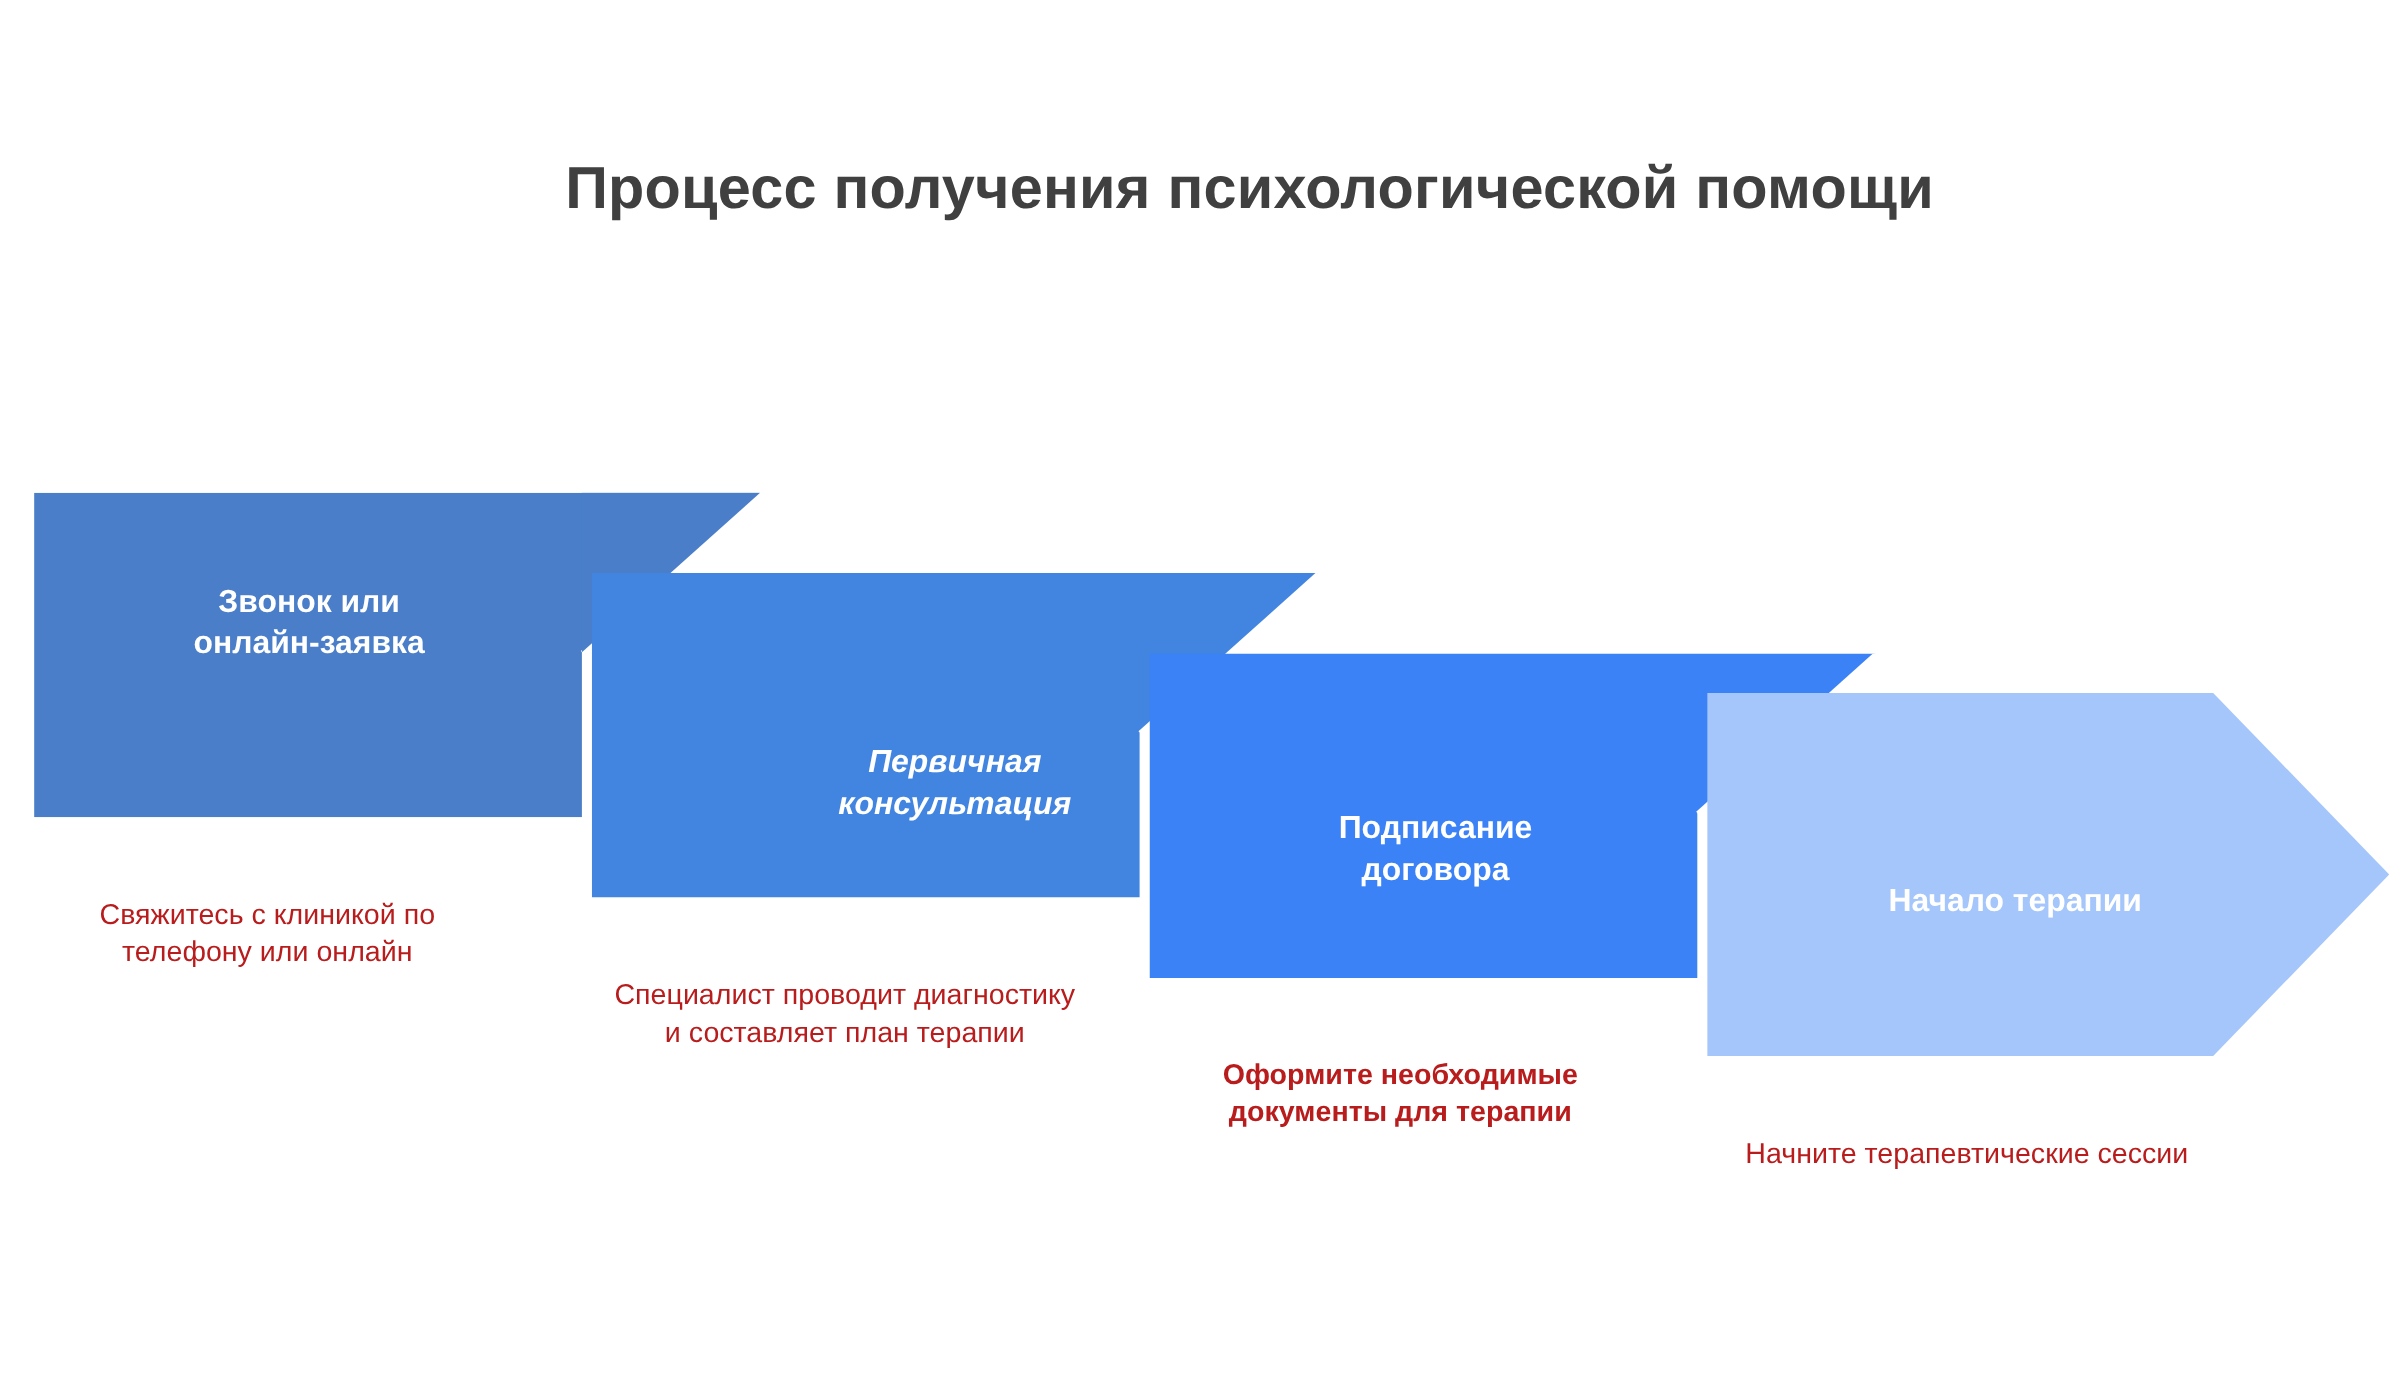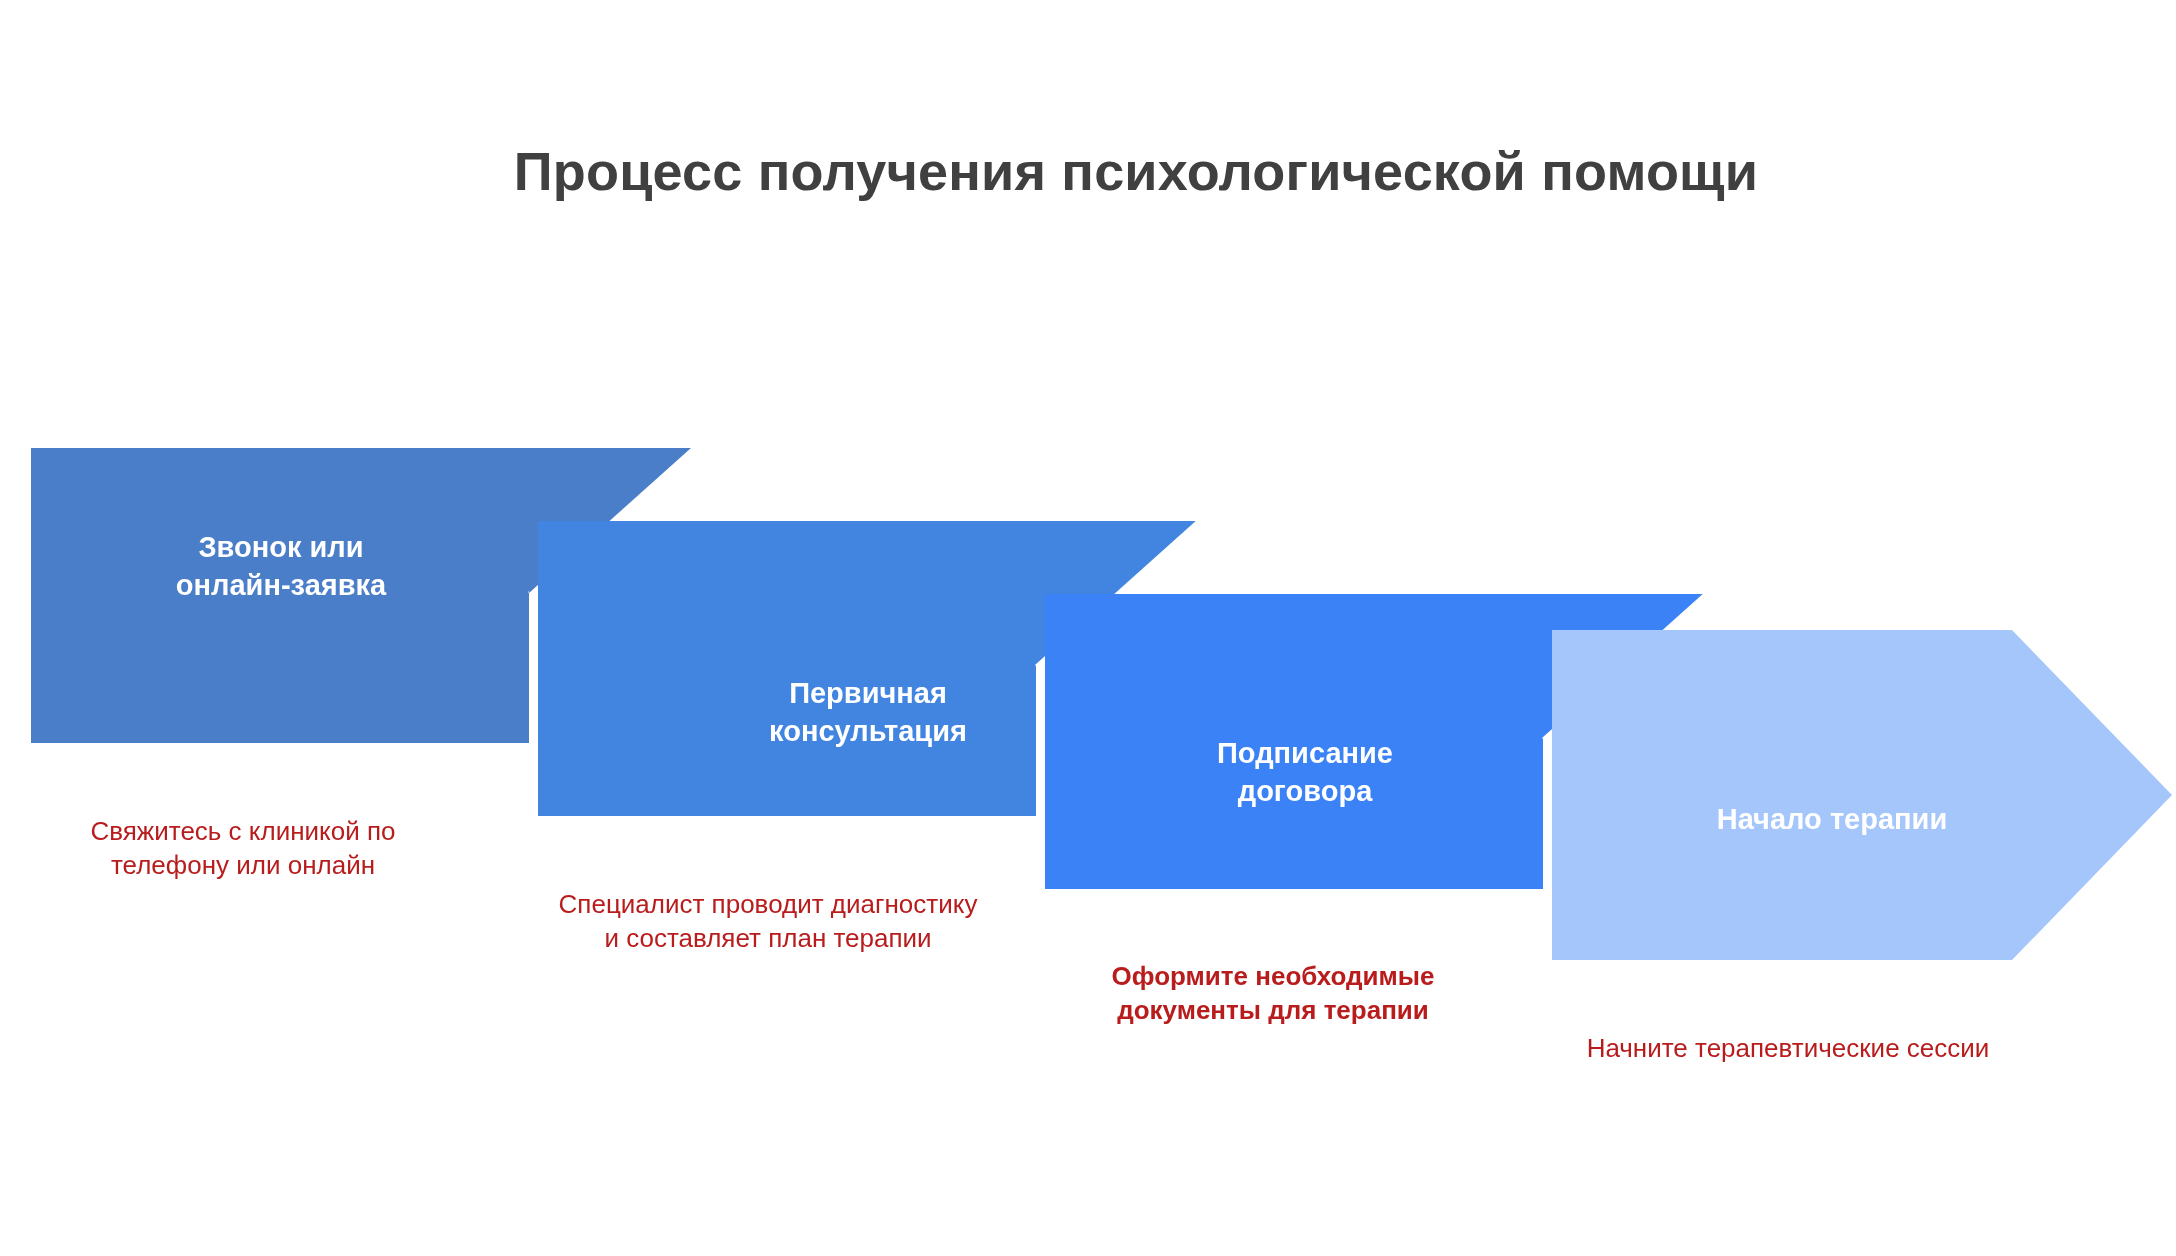--- a/index.html
+++ b/index.html
@@ -63,21 +63,21 @@
   .step-desc {
     position: absolute;
     text-align: center;
     color: #b91c1c;
     font-size: 26px;
     line-height: 1.3;
   }
 
   
   #step-1 { left: 18px;   top: 448px; width: 660px;  height: 295px; }
-  #step-2 { left: 525px;  top: 521px; width: 660px;  height: 381px; }
+  #step-2 { left: 525px;  top: 521px; width: 660px;  height: 381px; font-style: italic; }
   #step-3 { left: 1032px; top: 594px; width: 660px;  height: 295px; }
   #step-4 { left: 1539px; top: 630px; width: 620px;  height: 296px; }
 
   #step-1 .step-label { left: 0;  top: 80px;  width: 500px; }
   #step-2 .step-label { left: 0;  top: 153px; width: 660px; }
   #step-3 .step-label { left: 0;  top: 140px; width: 520px; }
   #step-4 .step-label { left: 0;  top: 170px; width: 560px; }
 
   #desc-1 { left: 30px;   top: 815px; width: 400px; }
   #desc-2 { left: 540px;  top: 888px; width: 430px; }

